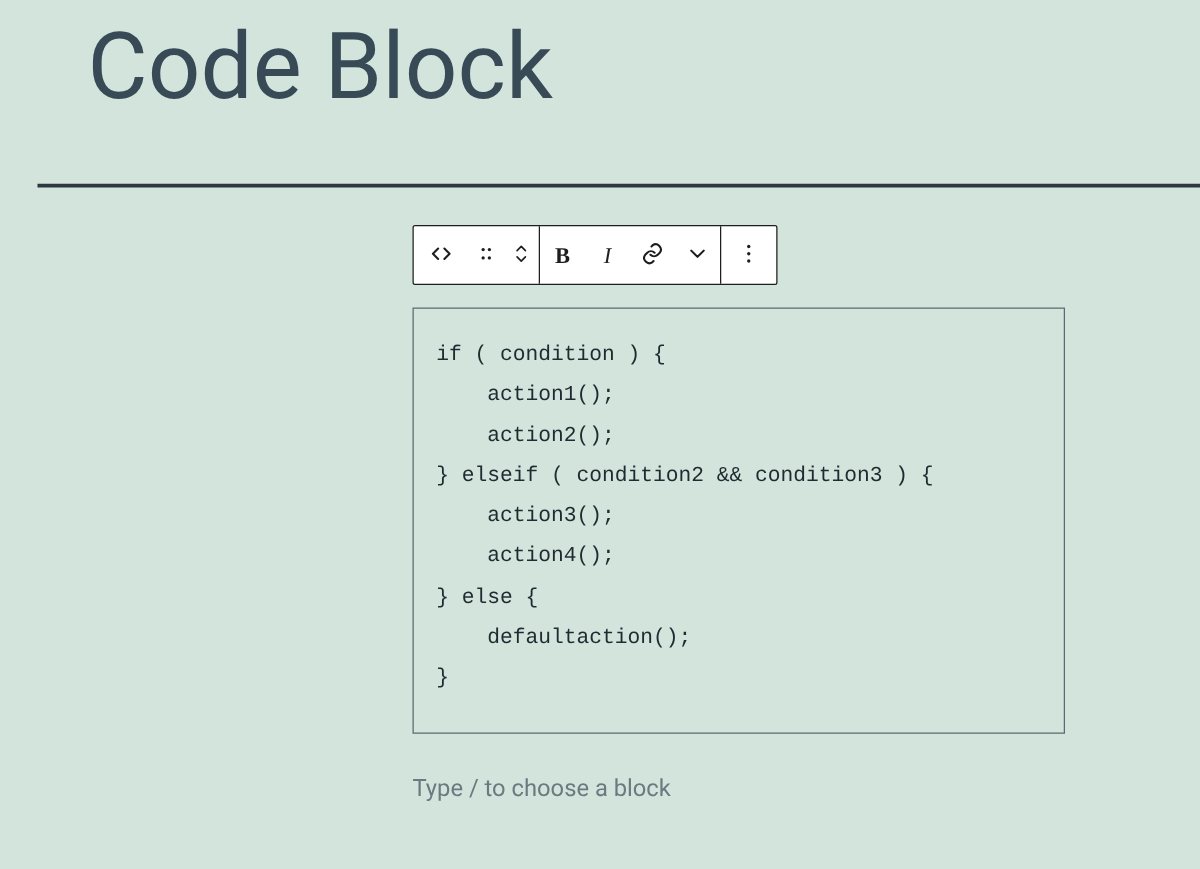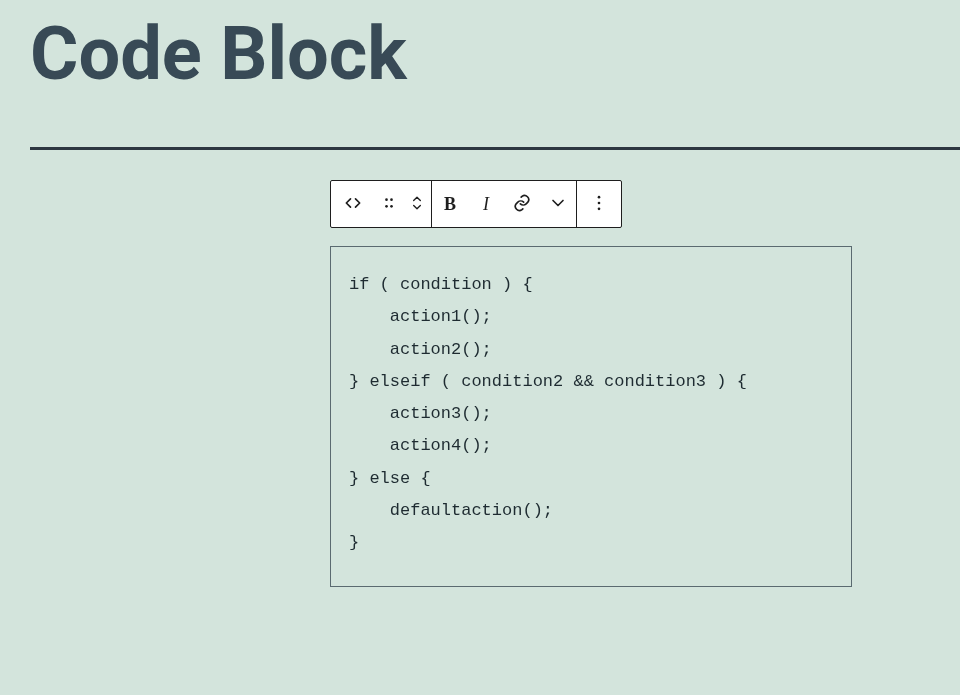--- a/index.html
+++ b/index.html
@@ -9,24 +9,25 @@
     }
     html, body {
       width: 960px;
       height: 695px;
       background: #d3e4dc;
       font-family: -apple-system, BlinkMacSystemFont, "Segoe UI", Roboto, Helvetica, Arial, sans-serif;
       overflow: hidden;
     }
     .page-title {
       font-size: 74px;
-      font-weight: 700;
+      font-weight: 400;
       color: #384a56;
       padding: 10px 0 0 30px;
       letter-spacing: 0px;
+      margin-left: 40px;
     }
     .hr {
       margin: 50px 0 0 30px;
       height: 3px;
       background: #2d3741;
       width: 930px;
     }
     .editor-area {
       margin: 30px 0 0 330px;
       width: 598px;
@@ -184,14 +185,15 @@
     action2();
 } elseif ( condition2 &amp;&amp; condition3 ) {
     action3();
     action4();
 } else {
     defaultaction();
 }</pre>
   </div>
 
   
+  <div class="placeholder">Type / to choose a block</div>
 
 </div>
 
 </body></html>

